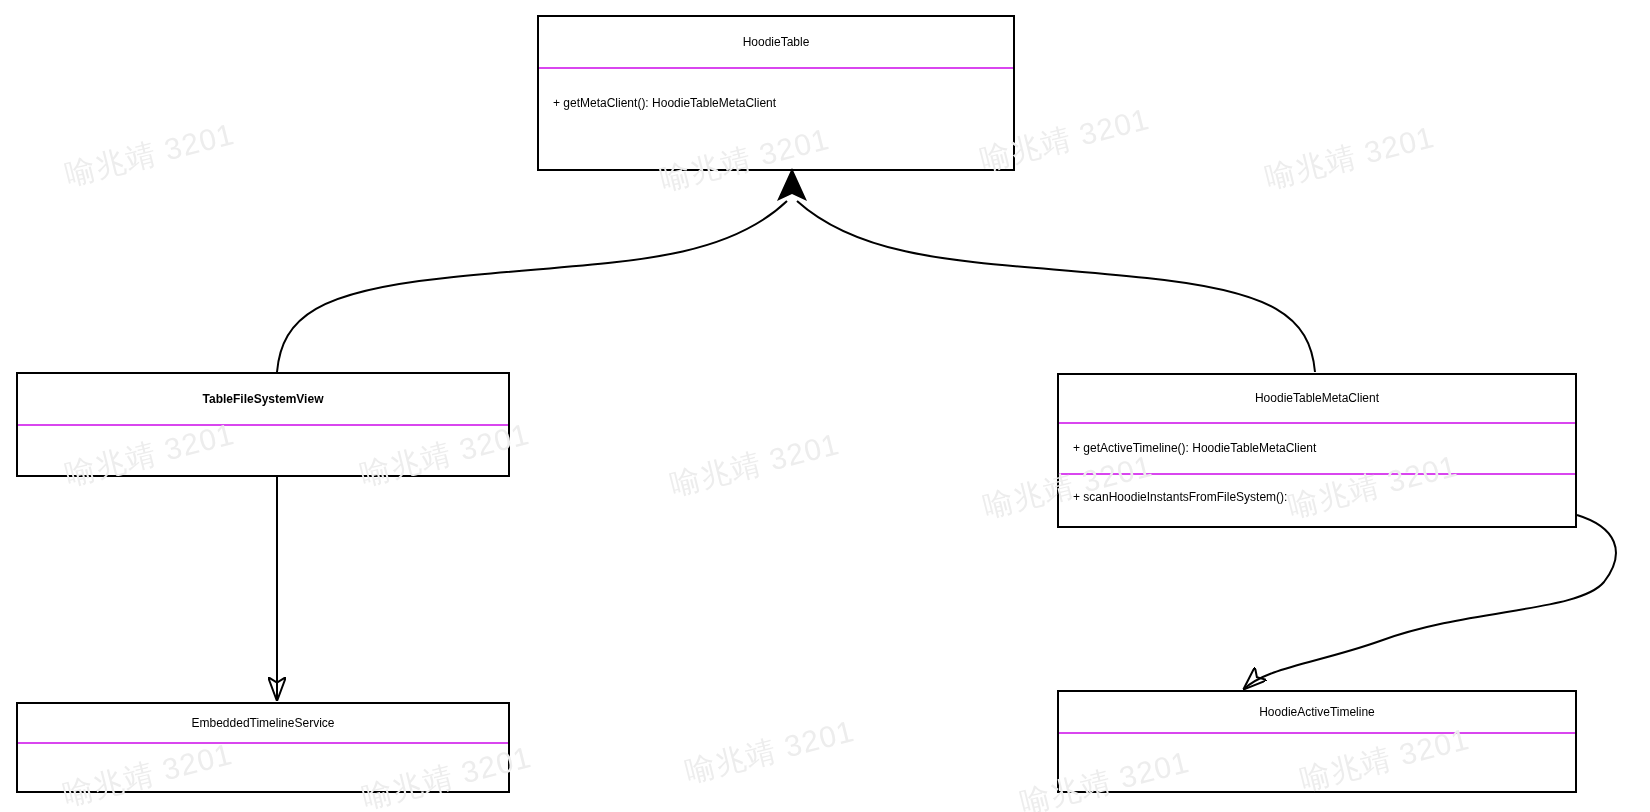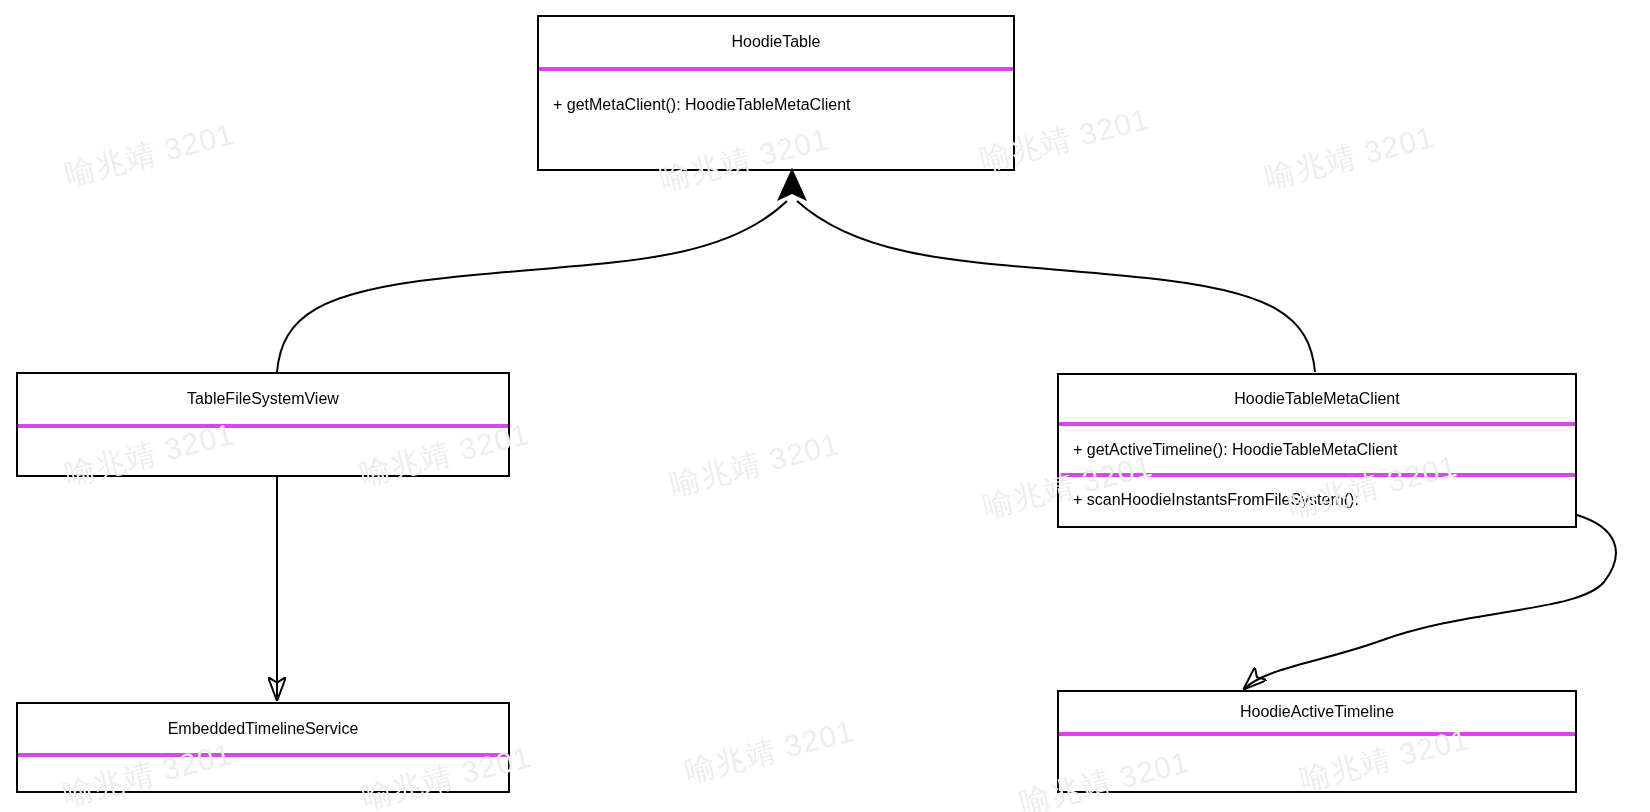--- a/index.html
+++ b/index.html
@@ -11,50 +11,50 @@
     font-family:"Liberation Sans", sans-serif;
     color:#000;
   }
   
   .uml-class{
     position:absolute;
     box-sizing:border-box;
     border:2px solid #000;
     background:#fff;
     z-index:2;
-    font-size:16px;
+    font-size:12px;
     line-height:1.2;
   }
   .uml-title{
     box-sizing:border-box;
     display:flex;align-items:center;justify-content:center;
     text-align:center;
     white-space:nowrap;
   }
   .uml-compartment{
     box-sizing:border-box;
-    border-top:4px solid #d946ef;
+    border-top:2px solid #d946ef;
     padding:0 0 0 14px;
     text-align:center;
   }
   .uml-method-line{white-space:nowrap;}
   
   #box-hoodie-table .uml-title{height:50px;}
   #box-hoodie-table .uml-compartment{height:102px;padding-top:10px;}
   #box-hoodie-table .uml-method-line{height:48px;display:flex;align-items:center;}
   
   #box-table-file-system-view .uml-title{height:50px;}
   #box-table-file-system-view .uml-compartment{height:51px;}
   
   #box-hoodie-table-meta-client .uml-title{height:47px;}
   #box-hoodie-table-meta-client .comp-1{height:51px;display:flex;align-items:center;}
   #box-hoodie-table-meta-client .comp-2{height:75px;padding-top:9px;}
   #box-hoodie-table-meta-client .comp-2 .uml-method-line{height:27px;display:flex;align-items:center;}
   
-  #box-embedded-timeline-service .uml-title{height:49px;}
+  #box-embedded-timeline-service .uml-title{height:38px;}
   #box-embedded-timeline-service .uml-compartment{height:38px;}
   
   #box-hoodie-active-timeline .uml-title{height:40px;}
   #box-hoodie-active-timeline .uml-compartment{height:49px;}
 
   
   #edges{
     position:absolute;left:0;top:0;width:1650px;height:812px;
     z-index:3;pointer-events:none;
   }
@@ -77,21 +77,21 @@
 
 <div id="canvas">
 
   <div class="uml-class" id="box-hoodie-table" style="left:537px;top:15px;width:478px;height:156px;">
     <div class="uml-title">HoodieTable</div>
     <div class="uml-compartment">
       <div class="uml-method-line">+ getMetaClient(): HoodieTableMetaClient</div>
     </div>
   </div>
 
-  <div class="uml-class" id="box-table-file-system-view" style="left:16px;top:372px;width:494px;height:105px;">
+  <div class="uml-class" id="box-table-file-system-view" style="left:16px;top:372px;width:494px;height:105px;font-weight:bold;">
     <div class="uml-title">TableFileSystemView</div>
     <div class="uml-compartment"></div>
   </div>
 
   <div class="uml-class" id="box-hoodie-table-meta-client" style="left:1057px;top:373px;width:520px;height:155px;">
     <div class="uml-title">HoodieTableMetaClient</div>
     <div class="uml-compartment comp-1">
       <div class="uml-method-line">+ getActiveTimeline(): HoodieTableMetaClient</div>
     </div>
     <div class="uml-compartment comp-2">

